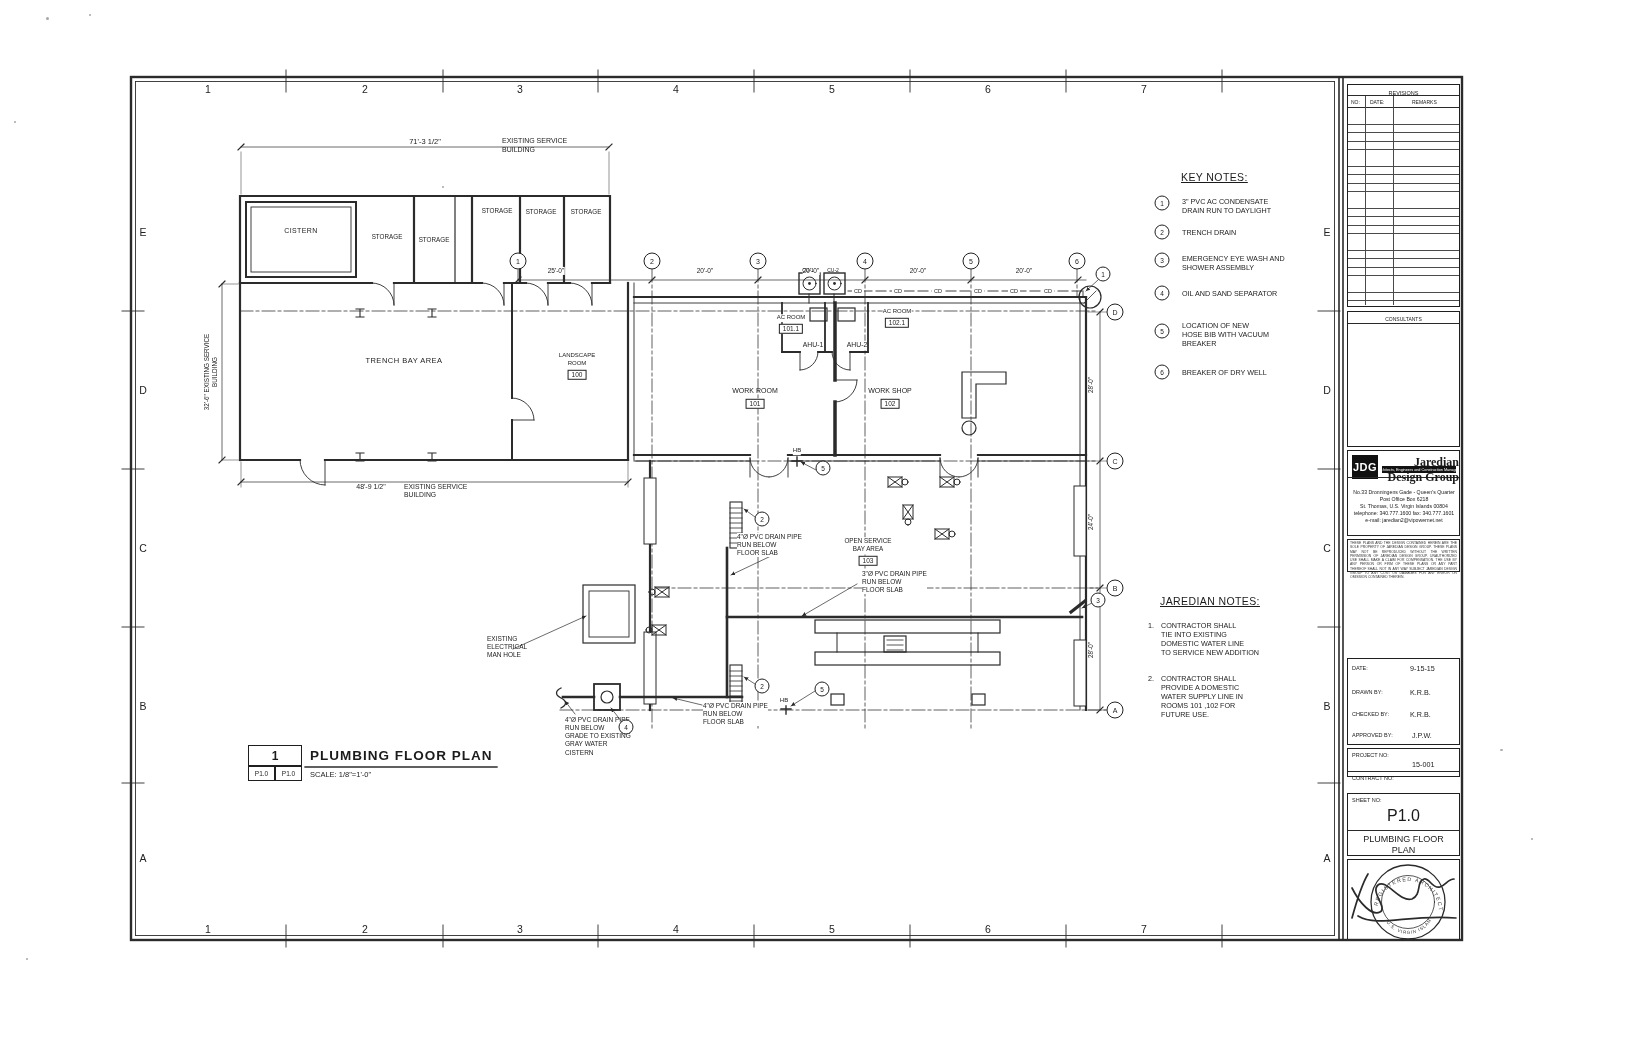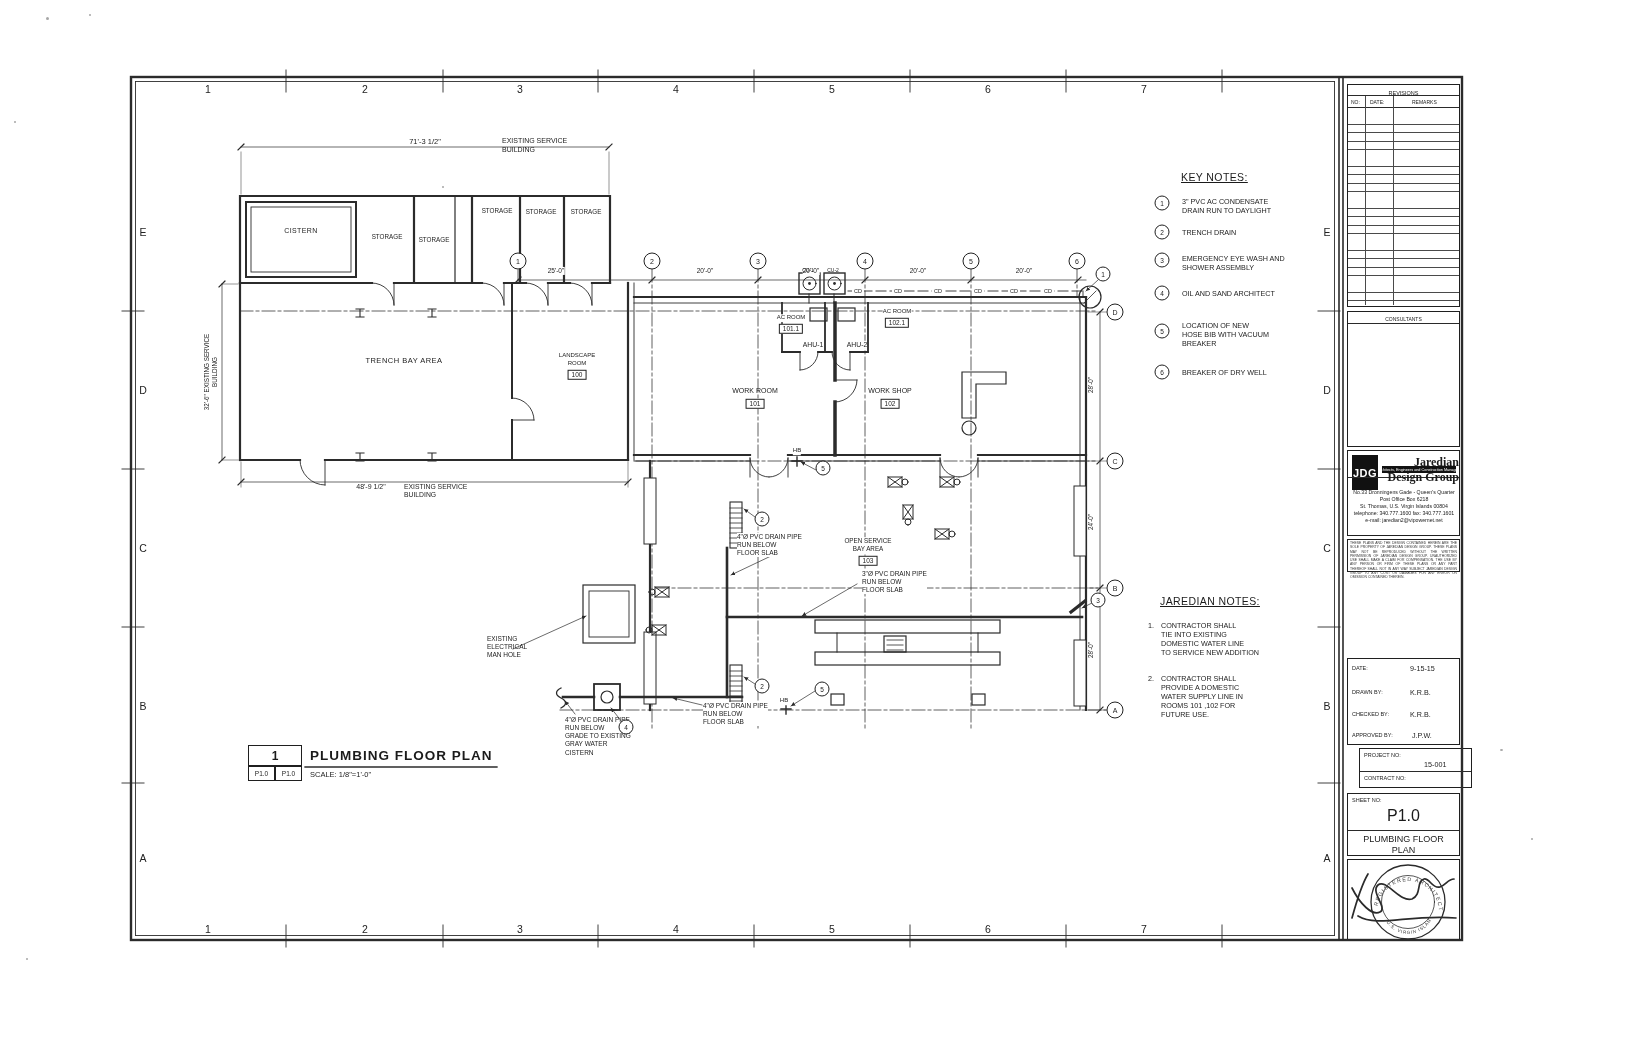--- a/index.html
+++ b/index.html
@@ -73,21 +73,21 @@
     <div class="vline" style="left:17px;top:11px;height:209px;"></div>
     <div class="vline" style="left:45px;top:11px;height:209px;"></div>
   </div>
 
   <div class="tb" style="left:1347px;top:311px;width:113px;height:136px;">
     <div class="lbl" style="left:50%;top:4px;transform:translateX(-50%);font-size:5px;">CONSULTANTS</div>
     <div class="hline" style="left:0;top:11px;width:100%;"></div>
   </div>
 
   <div class="tb" style="left:1347px;top:450px;width:113px;height:86px;">
-    <div style="position:absolute;left:4px;top:4px;width:26px;height:35px;background:#111;color:#fff;display:flex;align-items:center;justify-content:center;font-weight:bold;font-size:11px;letter-spacing:.5px;">JDG</div>
+    <div style="position:absolute;left:4px;top:4px;width:26px;height:24px;background:#111;color:#fff;display:flex;align-items:center;justify-content:center;font-weight:bold;font-size:11px;letter-spacing:.5px;">JDG</div>
     <div class="lbl" style="left:34px;top:4px;font-family:'Liberation Serif',serif;font-weight:bold;font-size:12px;text-align:right;">Jaredian Design Group</div>
     <div style="position:absolute;left:34px;top:15px;width:74px;height:7px;background:#111;color:#fff;font-size:3.8px;display:flex;align-items:center;justify-content:center;white-space:nowrap;overflow:hidden;">Architects, Engineers and Construction Managers</div>
     <div class="hline" style="left:0;top:26px;width:100%;"></div>
     <div class="lbl c" style="left:56px;top:56px;font-size:5.2px;line-height:1.35;width:110px;">No.33 Dronningens Gade - Queen's Quarter
 Post Office Box 6218
 St. Thomas, U.S. Virgin Islands 00804
 telephone: 340.777.1600 fax: 340.777.1601
 e-mail: jaredian2@vipowernet.net</div>
   </div>
 
@@ -100,21 +100,21 @@
     <div class="lbl" style="left:4px;top:6px;font-size:5.5px;">DATE:</div>
     <div class="lbl" style="left:62px;top:5px;font-size:7.2px;">9-15-15</div>
     <div class="lbl" style="left:4px;top:30px;font-size:5.5px;">DRAWN BY:</div>
     <div class="lbl" style="left:62px;top:29px;font-size:7.2px;">K.R.B.</div>
     <div class="lbl" style="left:4px;top:52px;font-size:5.5px;">CHECKED BY:</div>
     <div class="lbl" style="left:62px;top:51px;font-size:7.2px;">K.R.B.</div>
     <div class="lbl" style="left:4px;top:73px;font-size:5.5px;">APPROVED BY:</div>
     <div class="lbl" style="left:64px;top:72px;font-size:7.2px;">J.P.W.</div>
   </div>
 
-  <div class="tb" style="left:1347px;top:748px;width:113px;height:40px;margin-left:12px;">
+  <div class="tb" style="left:1347px;top:748px;width:113px;height:29px;">
     <div class="lbl" style="left:4px;top:3px;font-size:5.5px;">PROJECT NO:</div>
     <div class="lbl" style="left:64px;top:11px;font-size:7.2px;">15-001</div>
     <div class="hline" style="left:0;top:22px;width:100%;"></div>
     <div class="lbl" style="left:4px;top:26px;font-size:5.5px;">CONTRACT NO:</div>
   </div>
 
   <div class="tb" style="left:1347px;top:793px;width:113px;height:63px;">
     <div class="lbl" style="left:4px;top:3px;font-size:5.5px;">SHEET NO:</div>
     <div class="lbl" style="left:50%;top:12px;transform:translateX(-50%);font-size:16px;">P1.0</div>
     <div class="hline" style="left:0;top:36px;width:100%;"></div>
@@ -127,21 +127,21 @@
   <div class="lbl undl" style="left:1181px;top:171px;font-size:10.5px;letter-spacing:.4px;">KEY NOTES:</div>
   <div class="bub k" style="left:1162px;top:203px;">1</div>
   <div class="lbl" style="left:1182px;top:197px;font-size:7.2px;">3" PVC AC CONDENSATE
 DRAIN RUN TO DAYLIGHT</div>
   <div class="bub k" style="left:1162px;top:232px;">2</div>
   <div class="lbl" style="left:1182px;top:228px;font-size:7.2px;">TRENCH DRAIN</div>
   <div class="bub k" style="left:1162px;top:260px;">3</div>
   <div class="lbl" style="left:1182px;top:254px;font-size:7.2px;">EMERGENCY EYE WASH AND
 SHOWER ASSEMBLY</div>
   <div class="bub k" style="left:1162px;top:293px;">4</div>
-  <div class="lbl" style="left:1182px;top:289px;font-size:7.2px;">OIL AND SAND ARCHITECT</div>
+  <div class="lbl" style="left:1182px;top:289px;font-size:7.2px;">OIL AND SAND SEPARATOR</div>
   <div class="bub k" style="left:1162px;top:331px;">5</div>
   <div class="lbl" style="left:1182px;top:321px;font-size:7.2px;">LOCATION OF NEW
 HOSE BIB WITH VACUUM
 BREAKER</div>
   <div class="bub k" style="left:1162px;top:372px;">6</div>
   <div class="lbl" style="left:1182px;top:368px;font-size:7.2px;">BREAKER OF DRY WELL</div>
 
   <div class="lbl undl" style="left:1160px;top:595px;font-size:10.5px;letter-spacing:.4px;">JAREDIAN  NOTES:</div>
   <div class="lbl" style="left:1148px;top:621px;font-size:7.2px;">1.</div>
   <div class="lbl" style="left:1161px;top:621px;font-size:7.2px;">CONTRACTOR SHALL

